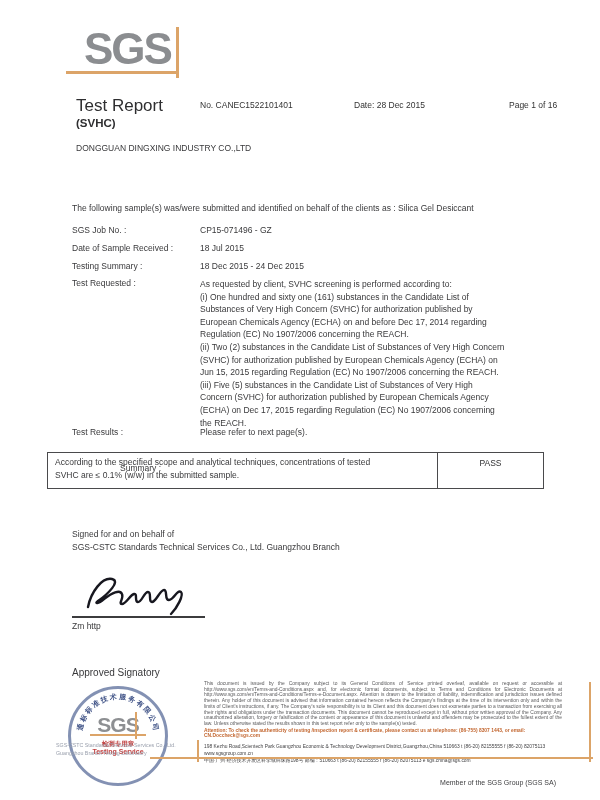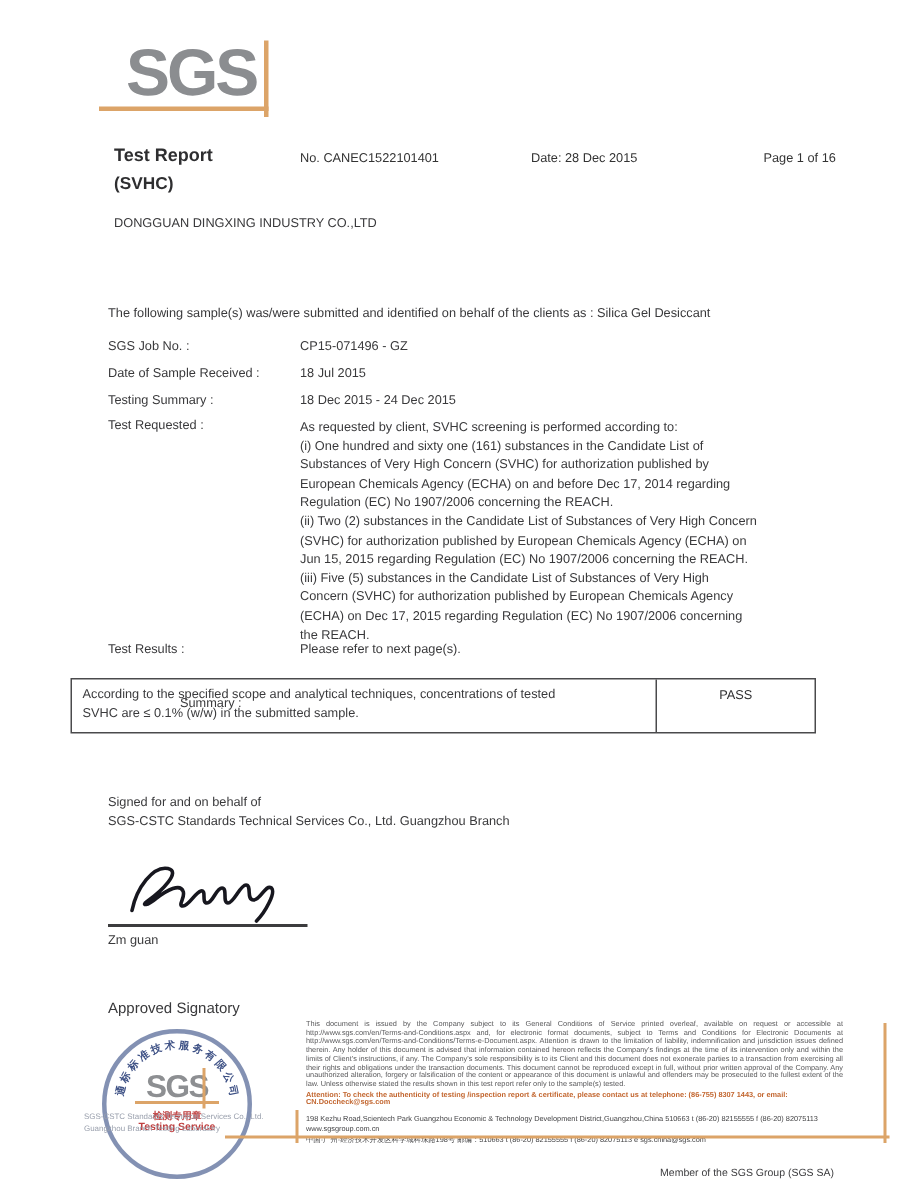--- a/index.html
+++ b/index.html
@@ -6,21 +6,21 @@
   html,body { width:600px; height:800px; background:#fff; }
   body { font-family:"Liberation Sans", sans-serif; color:#3a3a3c; position:relative; overflow:hidden; }
   .abs { position:absolute; }
 
   
   .logo-text { left:84px; top:27px; font-size:44px; font-weight:bold; color:#8b8d90; letter-spacing:-2px; line-height:1; }
   .logo-hline { left:66px; top:71px; width:113px; height:3px; background:#dca468; }
   .logo-vline { left:176px; top:27px; width:3px; height:51px; background:#dca468; }
 
   
-  .title1 { left:76px; top:96px; font-size:12px; font-weight:bold; color:#2e2e30; }
+  .title1 { left:76px; top:96px; font-size:17px; font-weight:normal; color:#2e2e30; }
   .title2 { left:76px; top:117px; font-size:11.5px; font-weight:bold; color:#2e2e30; }
   .meta { font-size:8.5px; color:#333; }
   .report-no { left:200px; top:100px; }
   .report-date { left:354px; top:100px; }
   .report-page { left:464px; top:100px;padding-left:45px; }
 
   
   .client { left:76px; top:141px; font-size:8.5px; line-height:15px; color:#39393b; }
 
   
@@ -119,21 +119,21 @@
     <div class="summary-cell2">PASS</div>
   </div>
 
   <div class="abs signed-for multiline" style="white-space:pre-line">Signed for and on behalf of
 SGS-CSTC Standards Technical Services Co., Ltd. Guangzhou Branch</div>
 
   <svg class="abs sig-svg" width="140" height="52" viewBox="0 0 140 52">
     <path d="M14,41 C17,26 28,11 38,13 C47,15 34,28 24,35 C20,38 24,38 30,33 C38,27 46,23 48,28 C50,32 44,38 48,38 C52,38 56,29 60,28 C64,27 60,36 64,36 C68,36 70,26 74,26 C78,26 74,36 78,36 C82,36 86,24 90,24 C94,24 90,34 95,34 C100,34 103,23 107,26 C110,29 103,42 97,48" fill="none" stroke="#17171f" stroke-width="2.4" stroke-linecap="round" stroke-linejoin="round"></path>
   </svg>
   <div class="abs sig-line"></div>
-  <div class="abs sig-name">Zm guan</div>
+  <div class="abs sig-name">Zm http</div>
   <div class="abs sig-role">Approved Signatory</div>
 
   <div class="abs stamp">
     <div class="stamp-ring"></div>
     <div id="stamp-arc">
         <span class="stamp-arc-char" style="transform: rotate(-78deg) translateY(-38px);">通</span>
         <span class="stamp-arc-char" style="transform: rotate(-63.8182deg) translateY(-38px);">标</span>
         <span class="stamp-arc-char" style="transform: rotate(-49.6364deg) translateY(-38px);">标</span>
         <span class="stamp-arc-char" style="transform: rotate(-35.4545deg) translateY(-38px);">准</span>
         <span class="stamp-arc-char" style="transform: rotate(-21.2727deg) translateY(-38px);">技</span>

